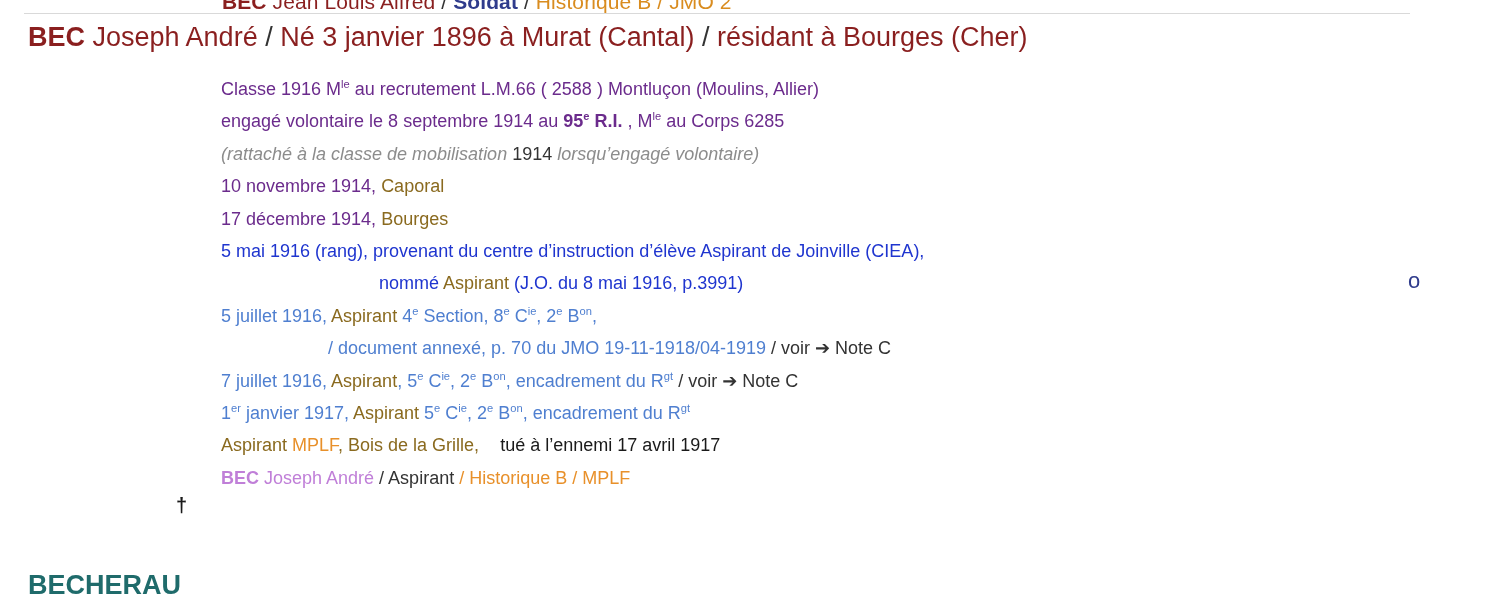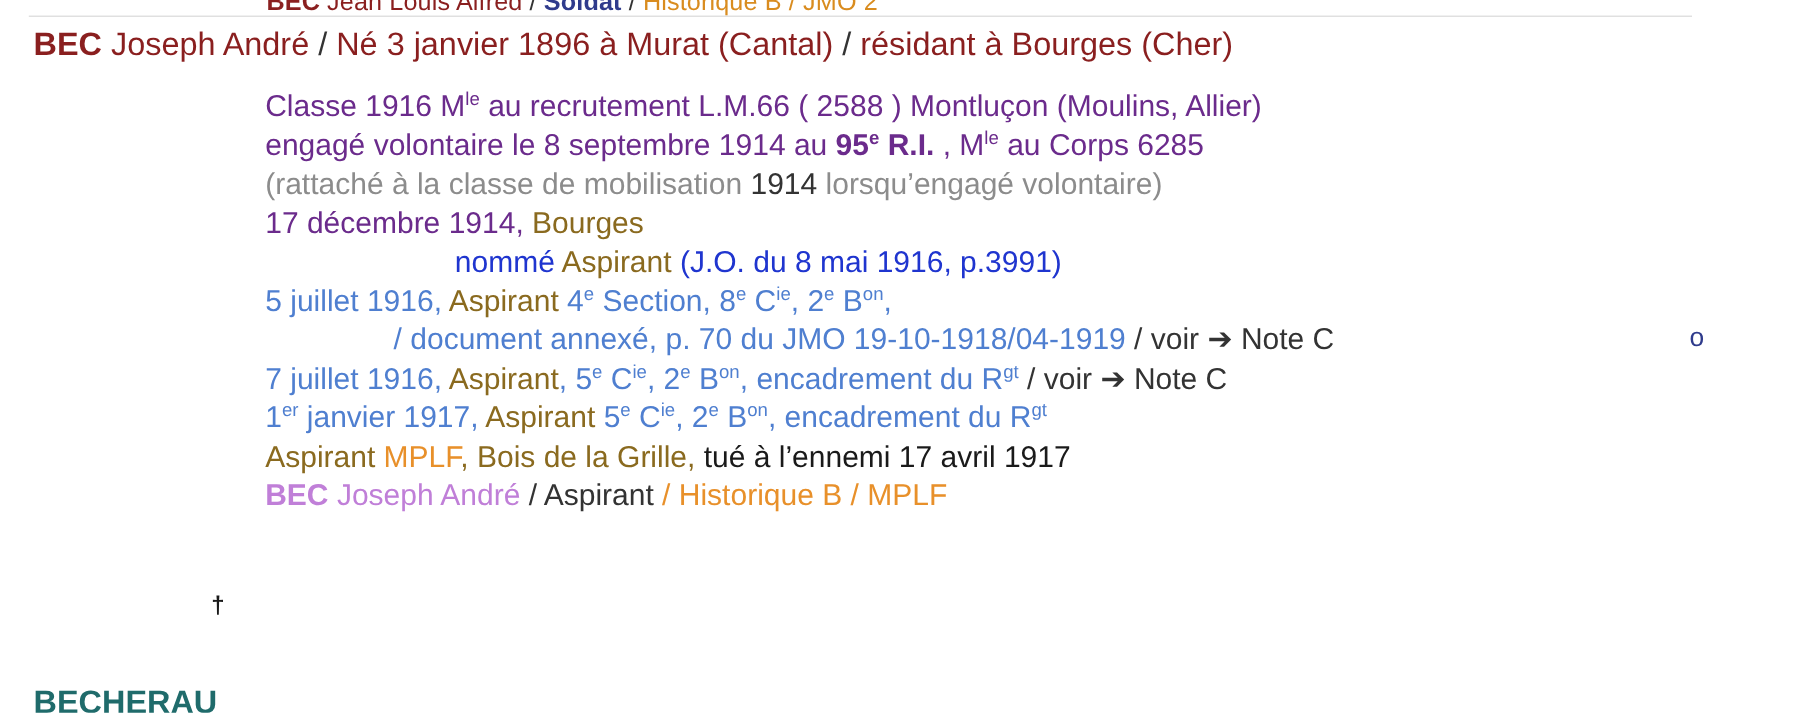--- a/index.html
+++ b/index.html
@@ -56,41 +56,41 @@
     white-space: nowrap;
   }
   .entry-head .surname { font-weight: bold; }
   .entry-head .slash { color: #333333; }
 
   
   .body-block {
     position: absolute;
     left: 221px;
     top: 73px;
-    font-size: 25px;
+    font-size: 18px;
     line-height: 32.4px;
     color: #6b2b8c;
     white-space: nowrap;
   }
   .line { height: 32.4px; }
   sup {
     font-size: 0.62em;
     vertical-align: super;
     line-height: 0;
   }
 
   .c-purple { color: #6b2b8c; }
-  .c-gray   { color: #8c8c8c; }
+  .c-gray   { color: #8c8c8c; font-style: italic; }
   .c-brown  { color: #8a6a1f; }
   .c-blue   { color: #1f35cf; }
   .c-lblue  { color: #4f7fd0; }
   .c-dark   { color: #333333; }
   .c-orange { color: #e8902a; text-align: right; }
   .c-pink   { color: #c07fd8; }
-  .c-black  { color: #1a1a1a; }
+  .c-black  { color: #1a1a1a; margin-left: 16px; }
   .bold { font-weight: bold; }
 
   .indent-1 { padding-left: 107px; }
   .indent-2 { padding-left: 158px; }
 
   
   .dagger {
     position: absolute;
     left: 176px;
     top: 494px;
@@ -142,24 +142,26 @@
   </div>
 
   <div class="margin-letter">o</div>
 
   <div class="dagger">†</div>
 
   <div class="body-block" id="body-block">
       <div class="line"><span class="c-purple">Classe 1916 M</span><sup class="c-purple">le</sup><span class="c-purple"> au recrutement L.M.66 ( 2588 ) Montluçon (Moulins, Allier)</span></div>
       <div class="line"><span class="c-purple">engagé volontaire le 8 septembre 1914 au </span><span class="c-purple bold">95</span><sup class="c-purple bold">e</sup><span class="c-purple bold"> R.I.</span><span class="c-purple"> , M</span><sup class="c-purple">le</sup><span class="c-purple"> au Corps 6285</span></div>
       <div class="line"><span class="c-gray">(rattaché à la classe de mobilisation </span><span class="c-dark">1914</span><span class="c-gray"> lorsqu’engagé volontaire)</span></div>
+      <div class="line"><span class="c-purple">10 novembre 1914, </span><span class="c-brown">Caporal</span></div>
       <div class="line"><span class="c-purple">17 décembre 1914, </span><span class="c-brown">Bourges</span></div>
+      <div class="line"><span class="c-blue">5 mai 1916 (rang), provenant du centre d’instruction d’élève Aspirant de Joinville (CIEA),</span></div>
       <div class="line indent-2"><span class="c-blue">nommé </span><span class="c-brown">Aspirant</span><span class="c-blue"> (J.O. du 8 mai 1916, p.3991)</span></div>
       <div class="line"><span class="c-lblue">5 juillet 1916, </span><span class="c-brown">Aspirant</span><span class="c-lblue">  4</span><sup class="c-lblue">e</sup><span class="c-lblue"> Section,  8</span><sup class="c-lblue">e</sup><span class="c-lblue"> C</span><sup class="c-lblue">ie</sup><span class="c-lblue">, 2</span><sup class="c-lblue">e</sup><span class="c-lblue"> B</span><sup class="c-lblue">on</sup><span class="c-lblue">,</span></div>
-      <div class="line indent-1"><span class="c-lblue">/ document annexé, p. 70 du JMO 19-10-1918/04-1919</span><span class="c-dark"> / voir ➔ Note C</span></div>
+      <div class="line indent-1"><span class="c-lblue">/ document annexé, p. 70 du JMO 19-11-1918/04-1919</span><span class="c-dark"> / voir ➔ Note C</span></div>
       <div class="line"><span class="c-lblue">7 juillet 1916, </span><span class="c-brown">Aspirant</span><span class="c-lblue">, 5</span><sup class="c-lblue">e</sup><span class="c-lblue"> C</span><sup class="c-lblue">ie</sup><span class="c-lblue">, 2</span><sup class="c-lblue">e</sup><span class="c-lblue"> B</span><sup class="c-lblue">on</sup><span class="c-lblue">, encadrement du R</span><sup class="c-lblue">gt</sup><span class="c-dark"> / voir ➔ Note C</span></div>
       <div class="line"><span class="c-lblue">1</span><sup class="c-lblue">er</sup><span class="c-lblue"> janvier 1917, </span><span class="c-brown">Aspirant</span><span class="c-lblue"> 5</span><sup class="c-lblue">e</sup><span class="c-lblue"> C</span><sup class="c-lblue">ie</sup><span class="c-lblue">, 2</span><sup class="c-lblue">e</sup><span class="c-lblue"> B</span><sup class="c-lblue">on</sup><span class="c-lblue">, encadrement du R</span><sup class="c-lblue">gt</sup></div>
       <div class="line"><span class="c-brown">Aspirant </span><span class="c-orange">MPLF</span><span class="c-brown">, Bois de la Grille, </span><span class="c-black">tué à l’ennemi 17 avril 1917</span></div>
       <div class="line"><span class="c-pink bold">BEC</span><span class="c-pink"> Joseph André </span><span class="c-dark">/ Aspirant </span><span class="c-orange">/ Historique B </span><span class="c-orange">/ MPLF</span></div>
     </div>
 
   <div class="next-entry">BECHERAU</div>
 
 </div>
 

